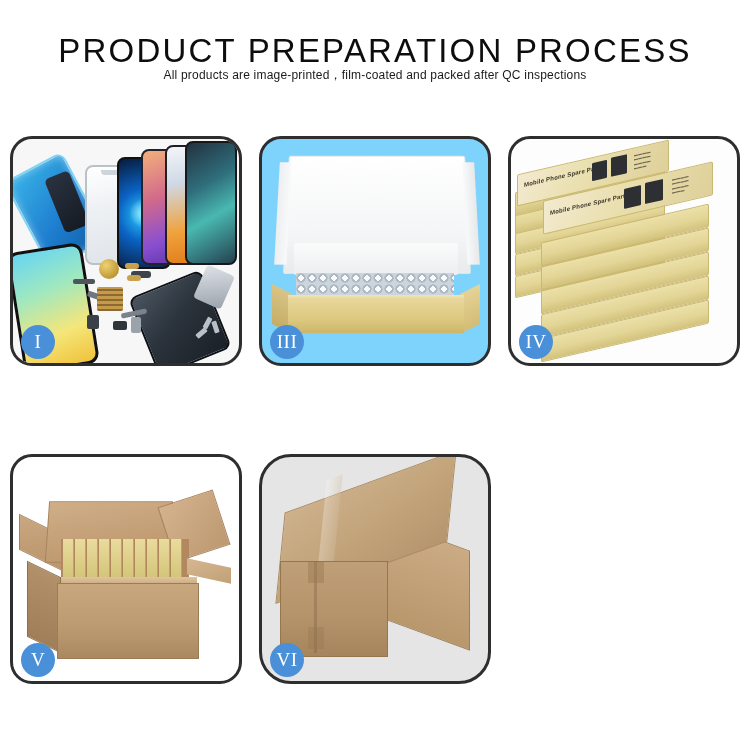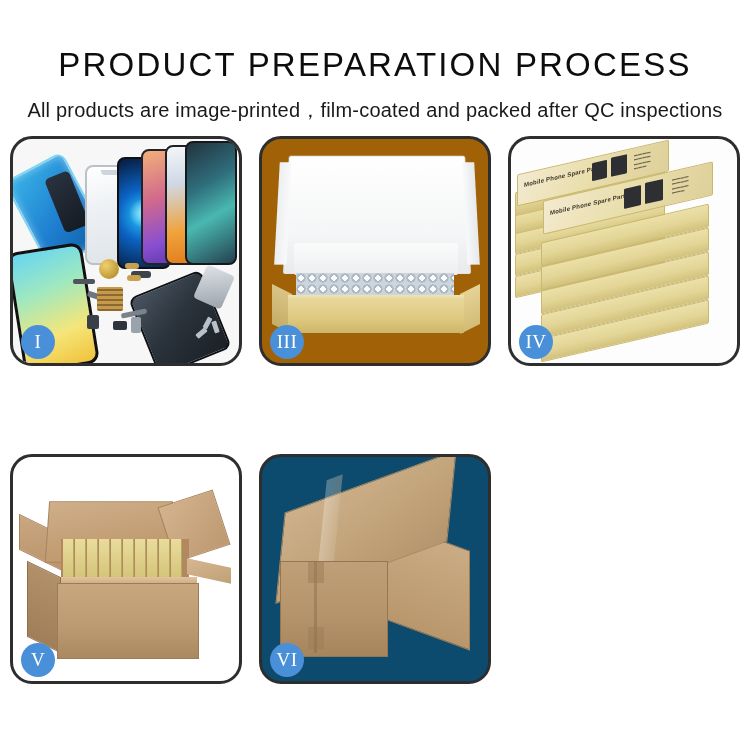--- a/index.html
+++ b/index.html
@@ -3,35 +3,34 @@
 <meta charset="utf-8">
 <style>
   html,body{margin:0;padding:0;}
   body{
     width:750px;height:750px;
     background:#ffffff;
     font-family:"Liberation Sans", sans-serif;
     overflow:hidden;
     position:relative;
   }
-  .header{text-align:center;padding-top:48px;}
+  .header{text-align:center;padding-top:34px;}
   .title{
     font-size:33px;
     font-weight:400;
     letter-spacing:2.2px;
     color:#0d0d0d;
     line-height:1;
     white-space:nowrap;
   }
   .subtitle{
-    font-size:20px;
+    font-size:12px;
     font-weight:400;
     letter-spacing:0.2px;
     color:#1a1a1a;
-    margin-top:16px;
     white-space:nowrap;
   }
 
   .grid{
     position:absolute;
     left:10px;top:136px;
     width:730px;
     display:grid;
     grid-template-columns:repeat(3,232px);
     grid-template-rows:230px 230px;
@@ -170,21 +169,21 @@
   }
   .bubbles2{
     position:absolute;left:14.6px;top:14.6px;width:99px;height:191px;
     background-image:
       radial-gradient(circle at 6px 6px, rgba(255,255,255,.8) 0 3px, rgba(150,168,186,.45) 3.2px 5.2px, rgba(0,0,0,0) 5.6px);
     background-size:13.3px 13.3px;
   }
   .wrapseam{position:absolute;left:8px;top:104px;width:106px;height:3px;background:rgba(255,255,255,.75);border-radius:2px;}
 
   
-  .p3{background:#a16207;}
+  .p3{background:#7dd3fc;}
   .b3-lid{
     position:absolute;left:24px;top:14px;width:180px;height:118px;
     background:linear-gradient(180deg,#ffffff 0%,#f4f5f6 70%,#e8eaec 100%);
     border:1px solid #e2e4e6;
     border-radius:2px;
     transform:perspective(320px) rotateX(10deg);
   }
   .b3-lid:before{
     content:"";position:absolute;left:-10px;top:6px;width:12px;height:104px;
     background:linear-gradient(90deg,#eceef0,#f8f9fa);
@@ -307,21 +306,21 @@
     position:absolute;left:44px;top:120px;width:140px;height:8px;
     background:linear-gradient(180deg,#e0c49e,#c9a87f);
   }
   .c5-flapFront{
     position:absolute;left:174px;top:106px;width:44px;height:16px;
     background:linear-gradient(150deg,#d6b792,#c0a075);
     transform:skewY(12deg);
   }
 
   
-  .p6{background:#0c4a6e;}
+  .p6{background:#e5e5e5;border-radius:32px;}
   .c6-top{
     position:absolute;left:18px;top:26px;width:170px;height:86px;
     background:linear-gradient(160deg,#cdb18c 0%,#c2a379 55%,#b5956d 100%);
     transform:skewY(-20deg) skewX(-6deg);
     border:1px solid #a9895f;
   }
   .c6-front{
     position:absolute;left:18px;top:104px;width:106px;height:94px;
     background:linear-gradient(180deg,#bf9f77 0%,#b4936a 60%,#a6855c 100%);
     border:1px solid #96764f;

